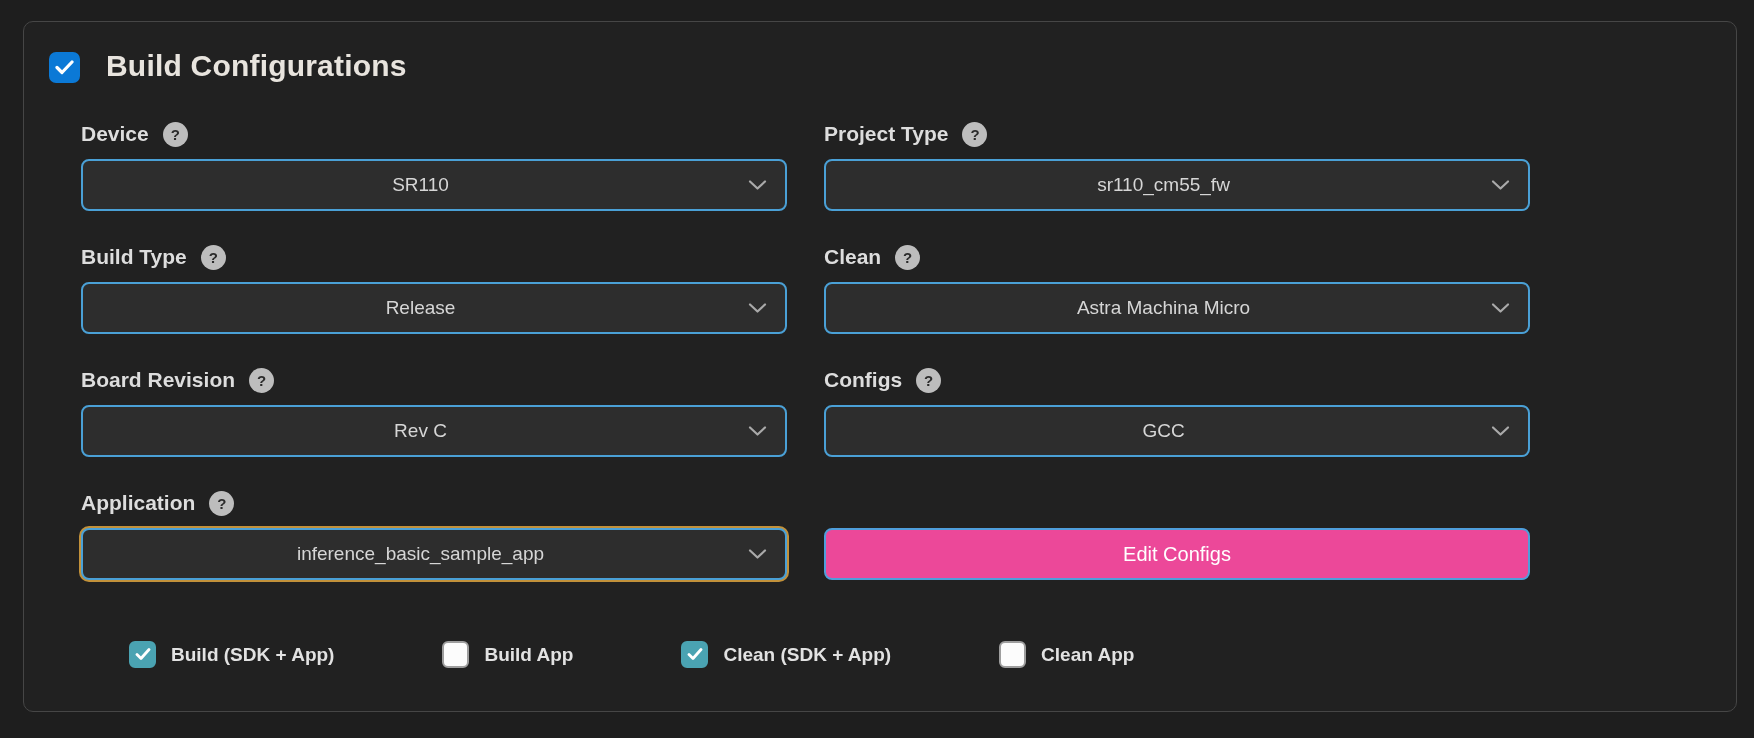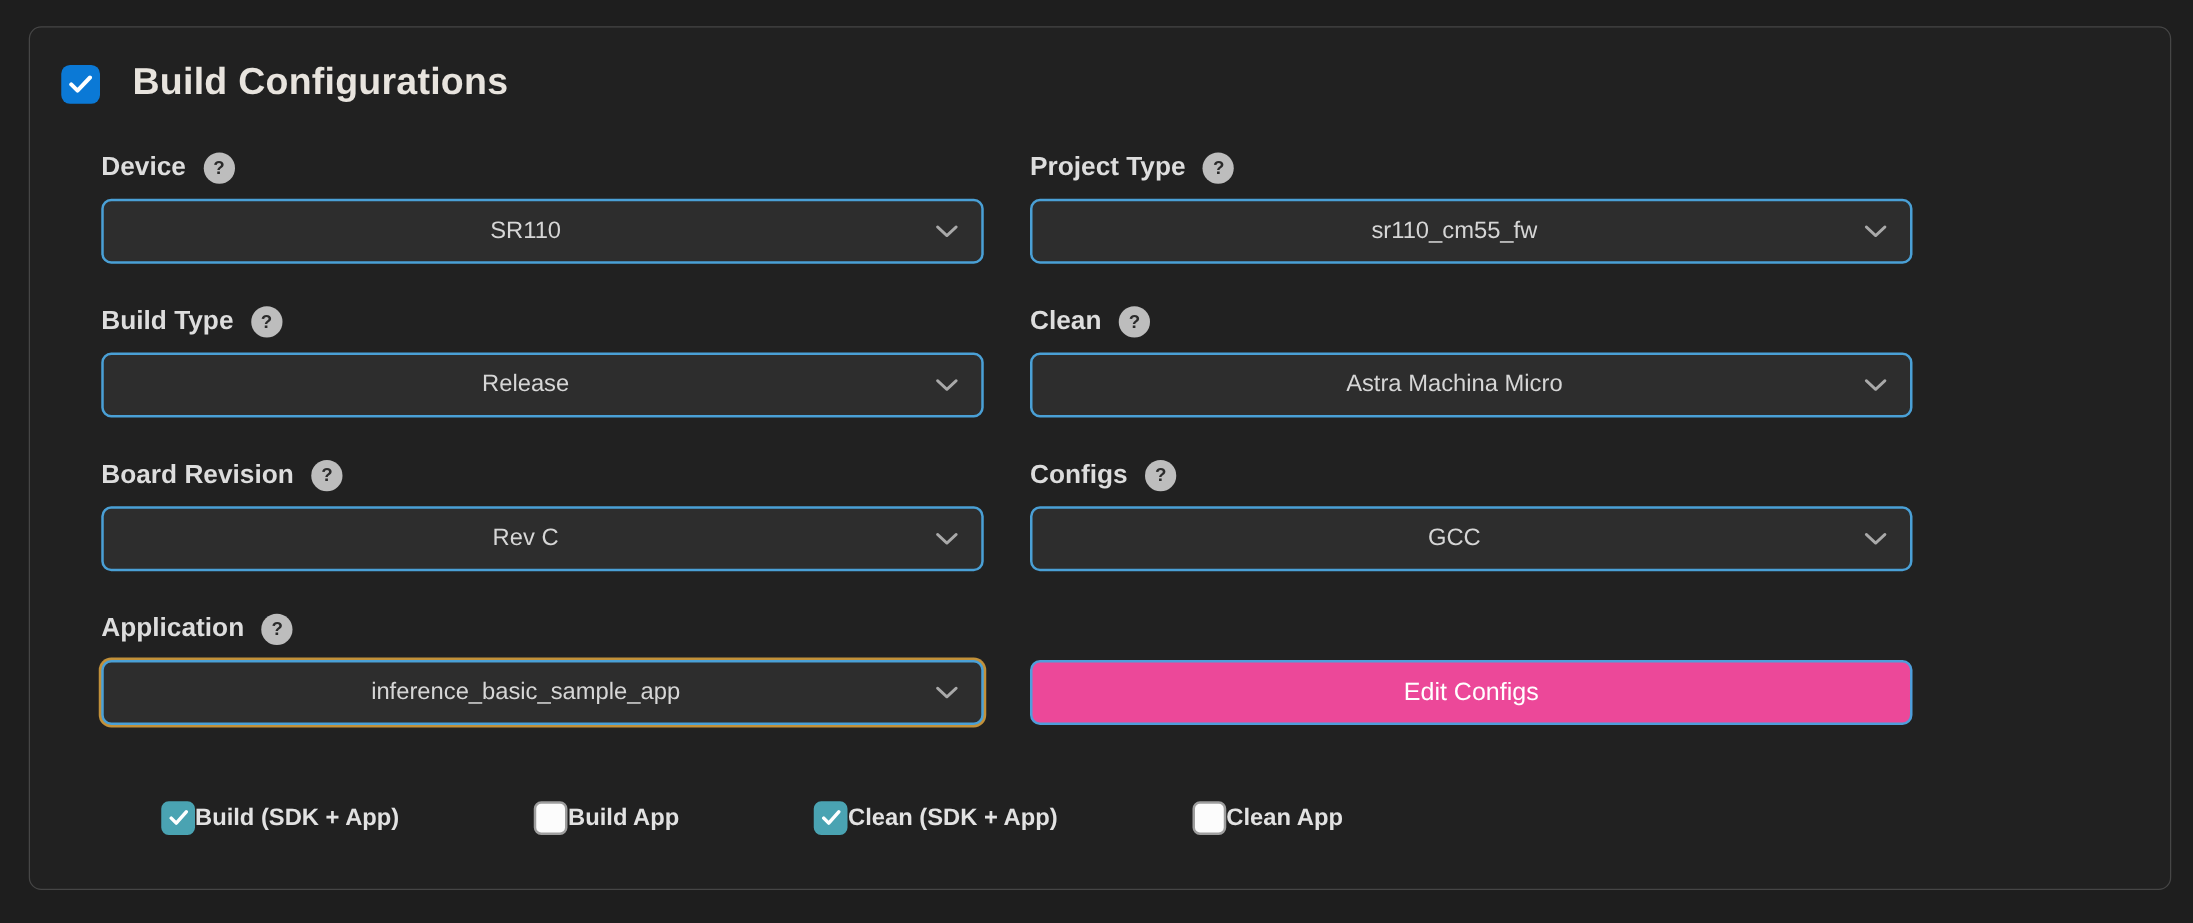--- a/index.html
+++ b/index.html
@@ -113,21 +113,21 @@
   }
   
   .cb-row {
     display: flex;
     align-items: center;
     gap: 60px;
     margin-top: 28px;
   }
   .cb-item {
     display: flex; align-items: center;
-    gap: 0;
+    gap: 15px;
     cursor: pointer;
     padding-left: 48px;
   }
   .cb {
     width: 27px; height: 27px;
     border-radius: 6px;
     background: #fcfcfc;
     border: 2px solid #9e9e9e;
     display: flex; align-items: center; justify-content: center;
     flex: 0 0 auto;

